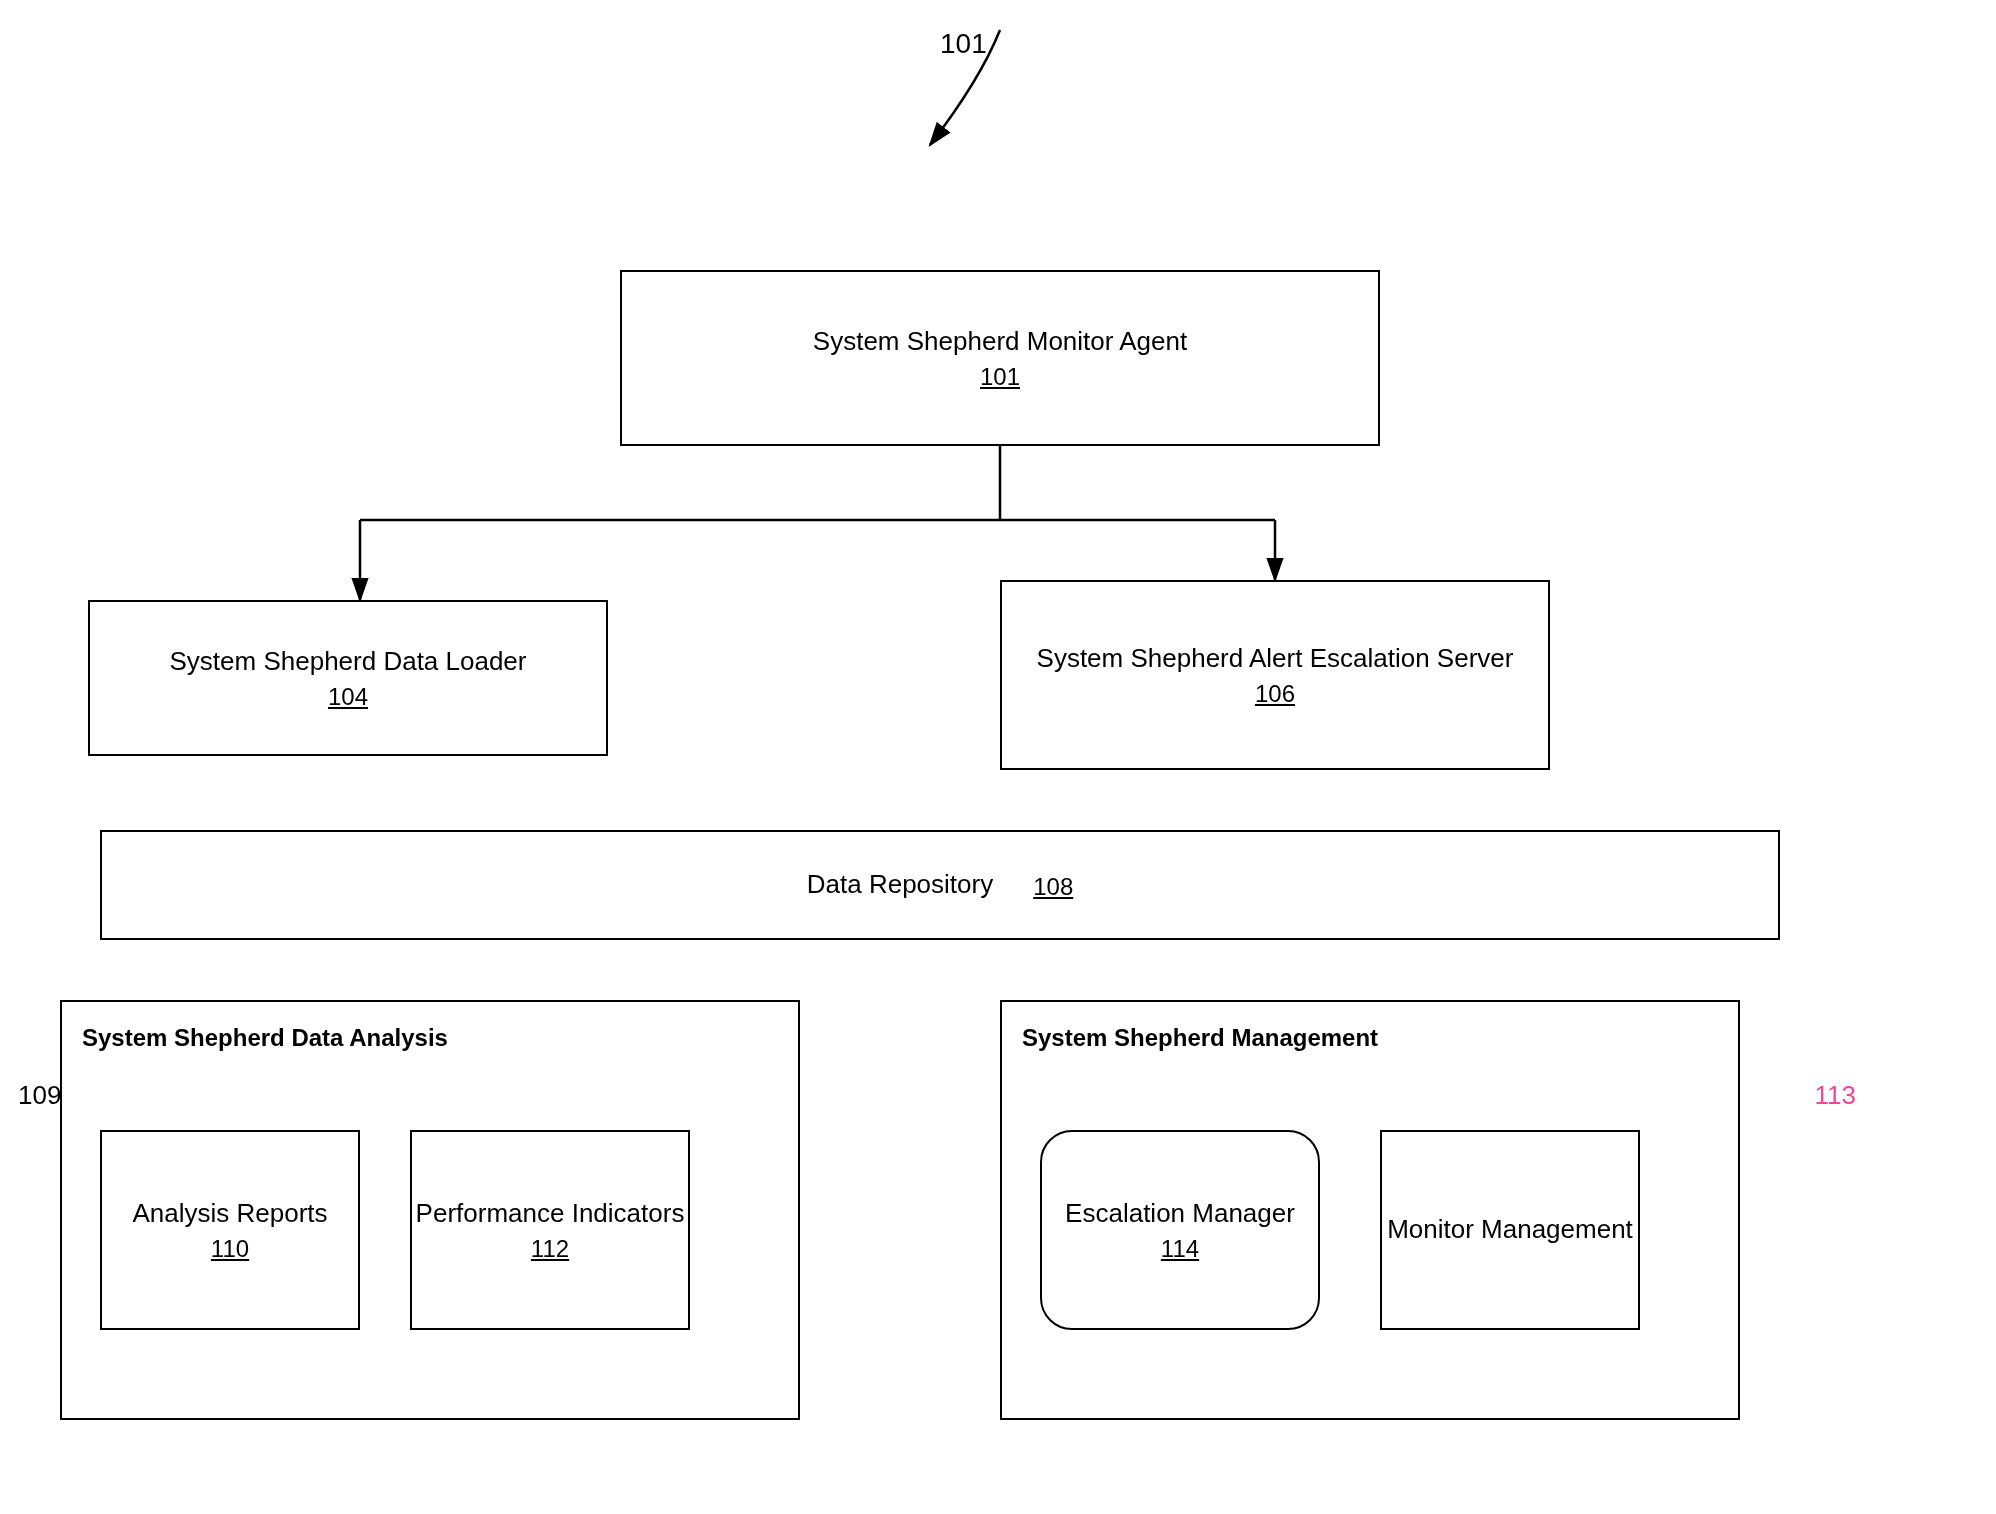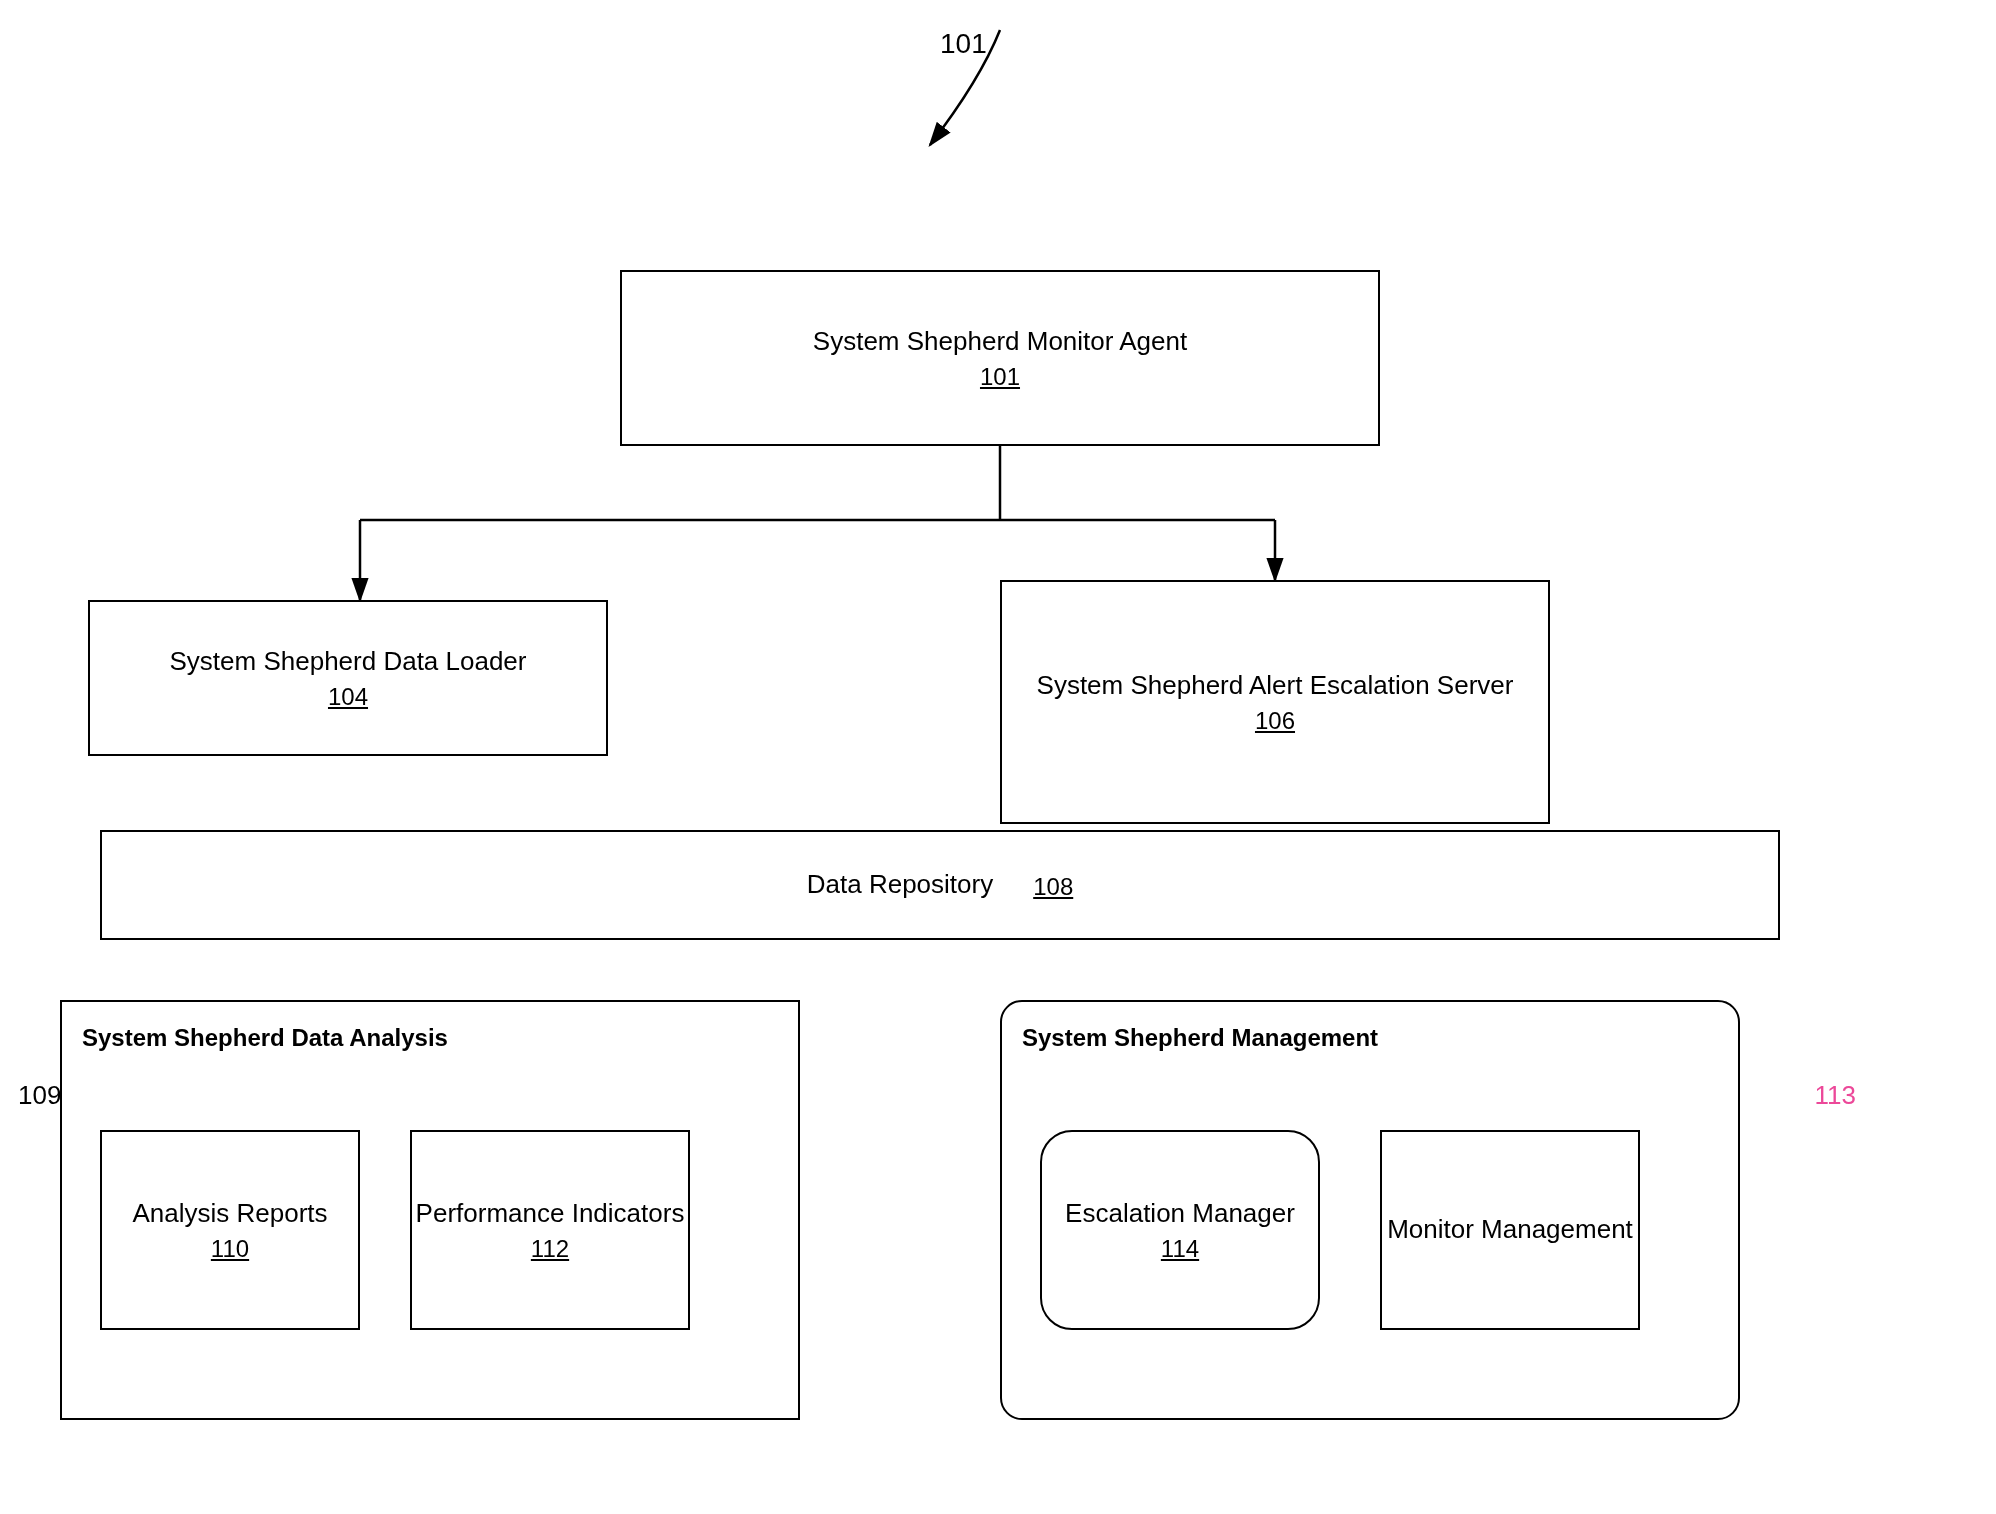--- a/index.html
+++ b/index.html
@@ -78,21 +78,21 @@
       top: 600px;
       width: 520px;
       height: 156px;
     }
 
     
     #box-106 {
       left: 1000px;
       top: 580px;
       width: 550px;
-      height: 244px;
+      height: 190px;
     }
 
     
     #box-108 {
       left: 100px;
       top: 830px;
       width: 1680px;
       height: 110px;
     }
 
@@ -221,21 +221,21 @@
   </div>
 
   <div class="side-label-109">109</div>
 
   <div class="box" id="box-109" style="justify-content: flex-start; align-items: flex-start; padding: 16px;">
     <span class="box-title outer-box-label">System Shepherd Data Analysis</span>
   </div>
 
   <div class="side-label-113">113</div>
 
-  <div class="box" id="box-113" style="justify-content: flex-start; align-items: flex-start; padding: 15px; border-radius: 22px;">
+  <div class="box" id="box-113" style="justify-content: flex-start; align-items: flex-start; padding: 15px;">
     <span class="box-title outer-box-label">System Shepherd Management</span>
   </div>
 
   <div class="box" id="box-110">
     <span class="box-title">Analysis Reports</span>
     <span class="box-id">110</span>
   </div>
 
   <div class="box" id="box-112">
     <span class="box-title">Performance Indicators</span>

